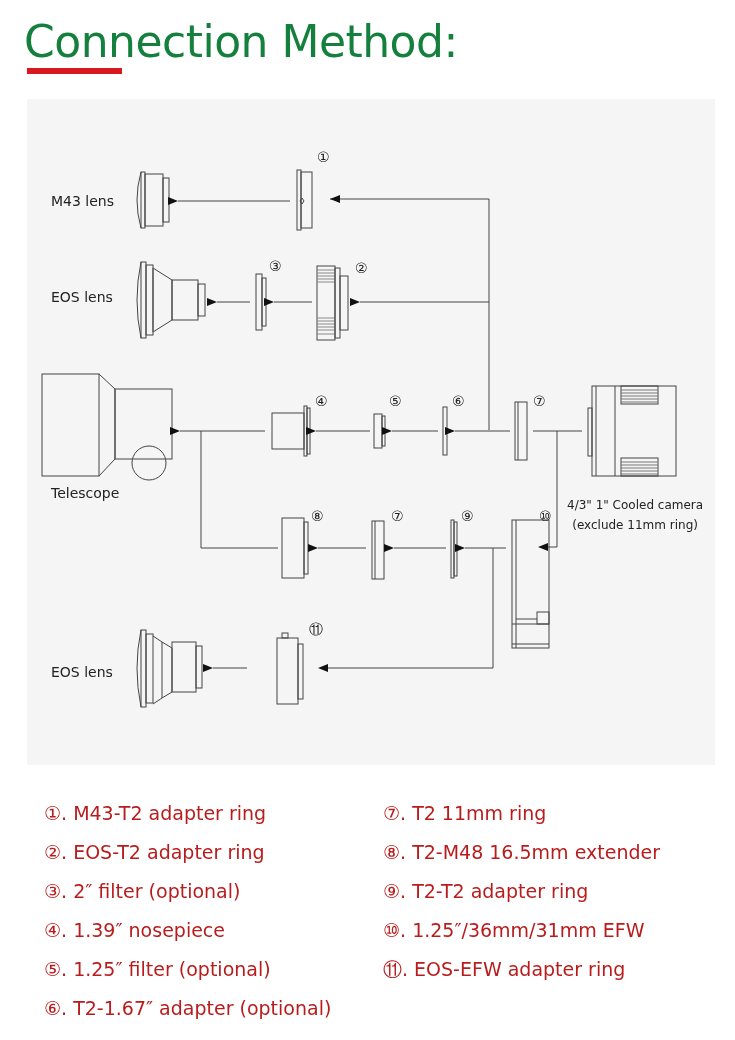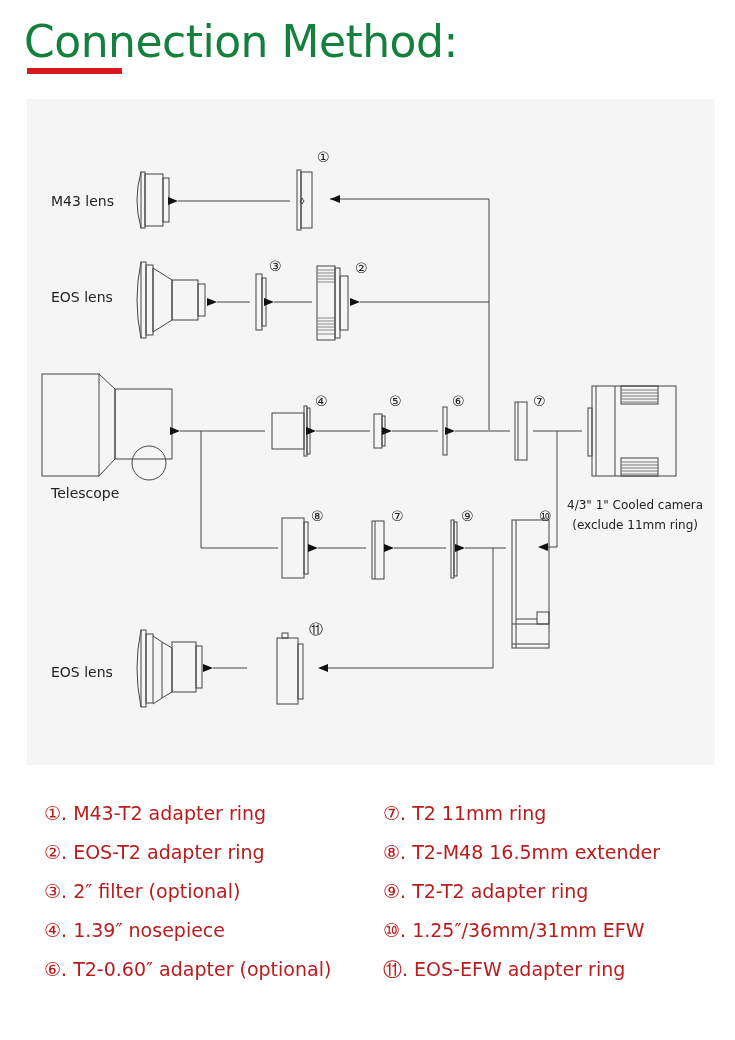--- a/index.html
+++ b/index.html
@@ -182,21 +182,22 @@
   <div class="lbl num" style="left:434px; top:409px;">⑨</div>
   <div class="lbl num" style="left:512px; top:409px;">⑩</div>
   <div class="lbl num" style="left:282px; top:522px;">⑪</div>
 </div>
 
 <div class="legend left">
   <div class="item"><span class="num">①</span><span>. M43-T2 adapter ring</span></div>
   <div class="item"><span class="num">②</span><span>. EOS-T2 adapter ring</span></div>
   <div class="item"><span class="num">③</span><span>. 2″ filter (optional)</span></div>
   <div class="item"><span class="num">④</span><span>. 1.39″ nosepiece</span></div>
-  <div class="item"><span class="num">⑥</span><span>. T2-0.60″ adapter (optional)</span></div>
+  <div class="item"><span class="num">⑤</span><span>. 1.25″ filter (optional)</span></div>
+  <div class="item"><span class="num">⑥</span><span>. T2-1.67″ adapter (optional)</span></div>
 </div>
 
 <div class="legend right">
   <div class="item"><span class="num">⑦</span><span>. T2 11mm ring</span></div>
   <div class="item"><span class="num">⑧</span><span>. T2-M48 16.5mm extender</span></div>
   <div class="item"><span class="num">⑨</span><span>. T2-T2 adapter ring</span></div>
   <div class="item"><span class="num">⑩</span><span>. 1.25″/36mm/31mm EFW</span></div>
   <div class="item"><span class="num">⑪</span><span>. EOS-EFW adapter ring</span></div>
 </div>
 

